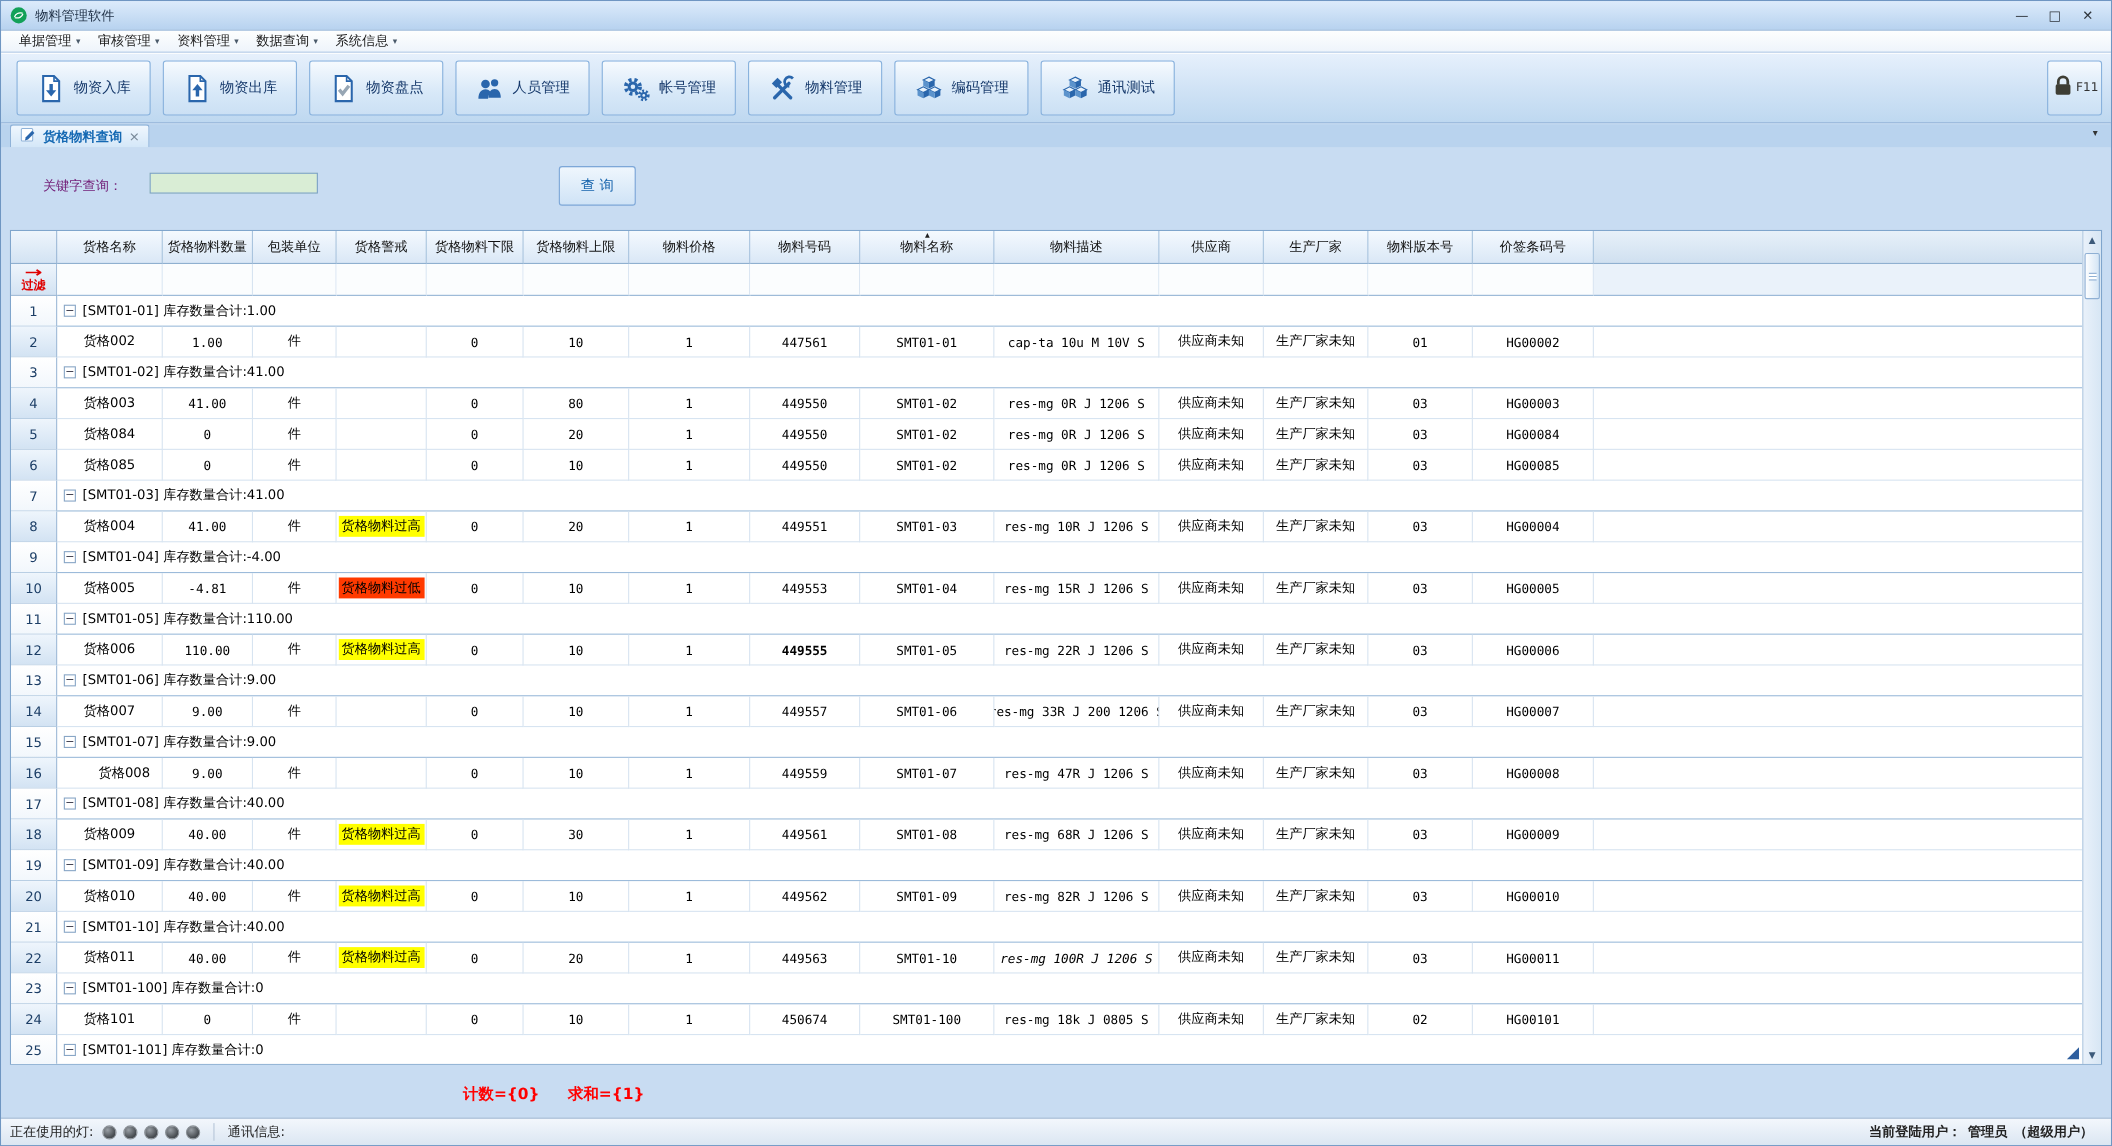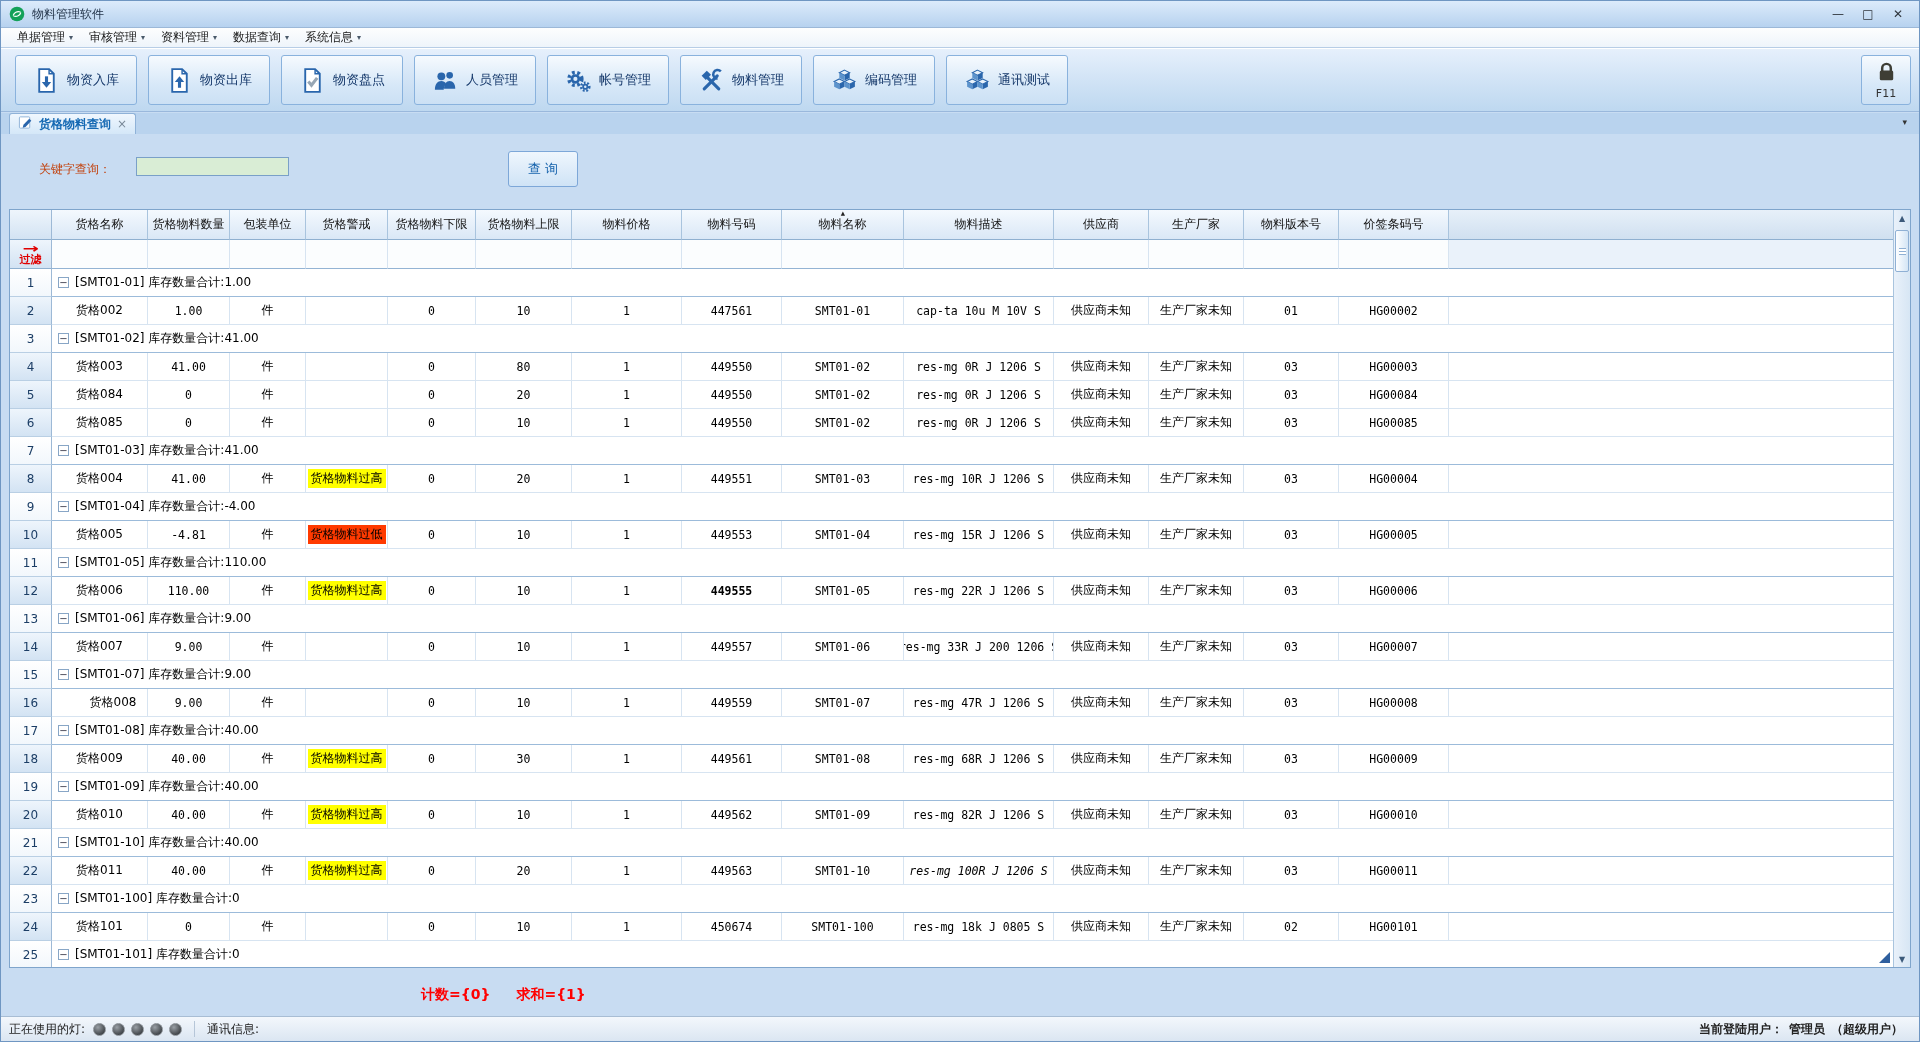--- a/index.html
+++ b/index.html
@@ -29,33 +29,33 @@
   .toolbar{position:absolute;top:47px;left:0;right:0;height:64px;
     background:linear-gradient(#e6f0fc 0%,#cfe2f5 55%,#bed8f0 100%);
     border-top:1px solid #ffffff;border-bottom:1px solid #9ab8dc;
     display:flex;align-items:center;padding-left:14px;}
   .tb-btn{width:122px;height:50px;margin-right:11px;display:flex;align-items:center;
     justify-content:center;gap:7px;background:linear-gradient(#f6fafe,#d7e8f8 60%,#cbe0f4);
     border:1px solid #89b2dd;border-radius:3px;font-size:13px;color:#16396b;}
   .tb-btn .ticon{display:flex;flex:none;}
   .lock-btn{position:absolute;right:8px;top:6px;width:50px;height:50px;
     background:linear-gradient(#f6fafe,#d7e8f8 60%,#cbe0f4);border:1px solid #89b2dd;
-    border-radius:3px;display:flex;flex-direction:column;align-items:center;justify-content:center;}
+    border-radius:3px;display:flex;flex-direction:row;align-items:center;justify-content:center;}
   .lock-btn .lock-label{font-size:11px;color:#333;margin-top:-1px;}
   
   .tabbar{position:absolute;top:112px;left:0;right:0;height:21px;background:#b9d3ee;}
   .tab{position:absolute;left:8px;bottom:0;height:21px;padding:0 8px;
     background:linear-gradient(#f0f7fe,#d4e7f8);border:1px solid #8fb2d8;border-bottom:none;
     border-radius:3px 3px 0 0;display:flex;align-items:center;gap:6px;}
   .tab-label{font-size:12px;font-weight:bold;color:#1569b3;}
   .tab-close{font-size:12px;color:#7a8a99;}
   .tabbar-caret{position:absolute;right:12px;top:4px;font-size:9px;color:#333;}
   
   .content{position:absolute;top:133px;left:0;right:0;bottom:25px;background:#c8dcf2;}
-  .query-label{position:absolute;left:38px;top:27px;font-size:12px;color:#c2410c;}
+  .query-label{position:absolute;left:38px;top:27px;font-size:12px;color:#701a75;}
   .query-input{position:absolute;left:135px;top:23px;width:153px;height:19px;
     background:#d9edd5;border:1px solid #7aa0c8;font-size:12px;padding:0 3px;outline:none;}
   .query-btn{position:absolute;left:507px;top:17px;width:70px;height:36px;
     background:linear-gradient(#eff6fd,#cfe3f6);border:1px solid #7da7d8;border-radius:3px;
     font-size:13px;color:#1764ad;display:flex;align-items:center;justify-content:center;}
   
   .grid{position:absolute;left:8px;right:8px;top:75px;height:759px;background:#fff;
     border:1px solid #7fa5cc;}
   .grid-inner{position:absolute;left:0;top:0;right:17px;bottom:0;overflow:hidden;}
   .gh{display:flex;height:30px;background:linear-gradient(#f4f9fe,#d9e7f6);justify-content:flex-end;}

